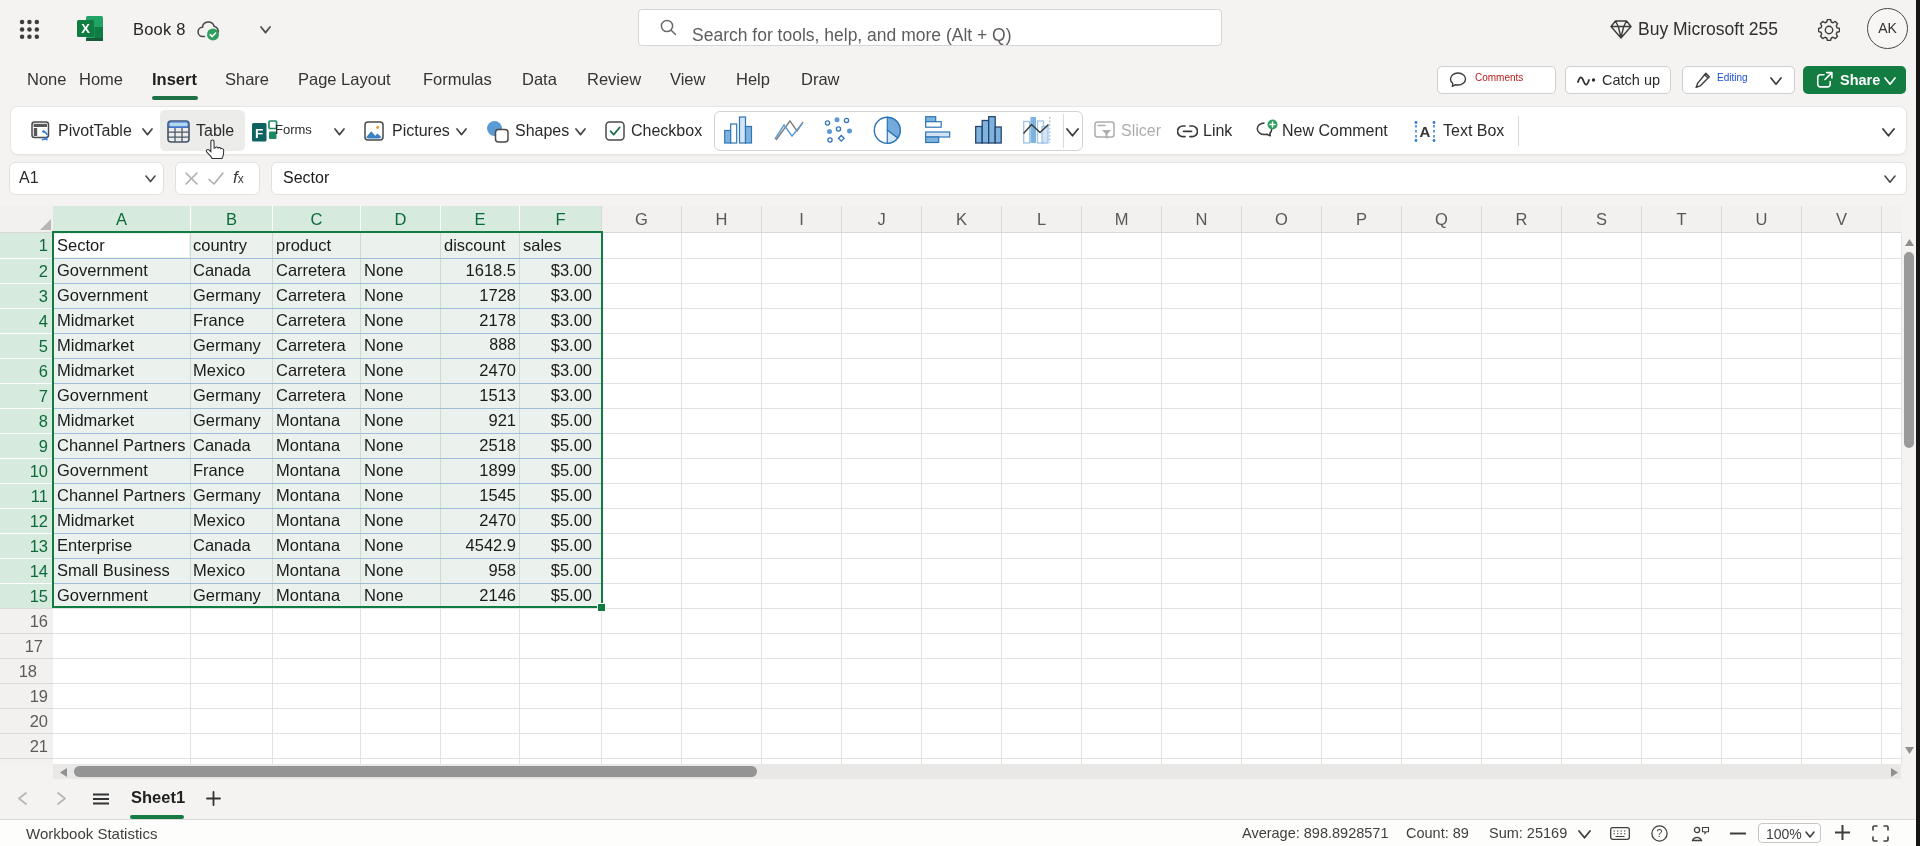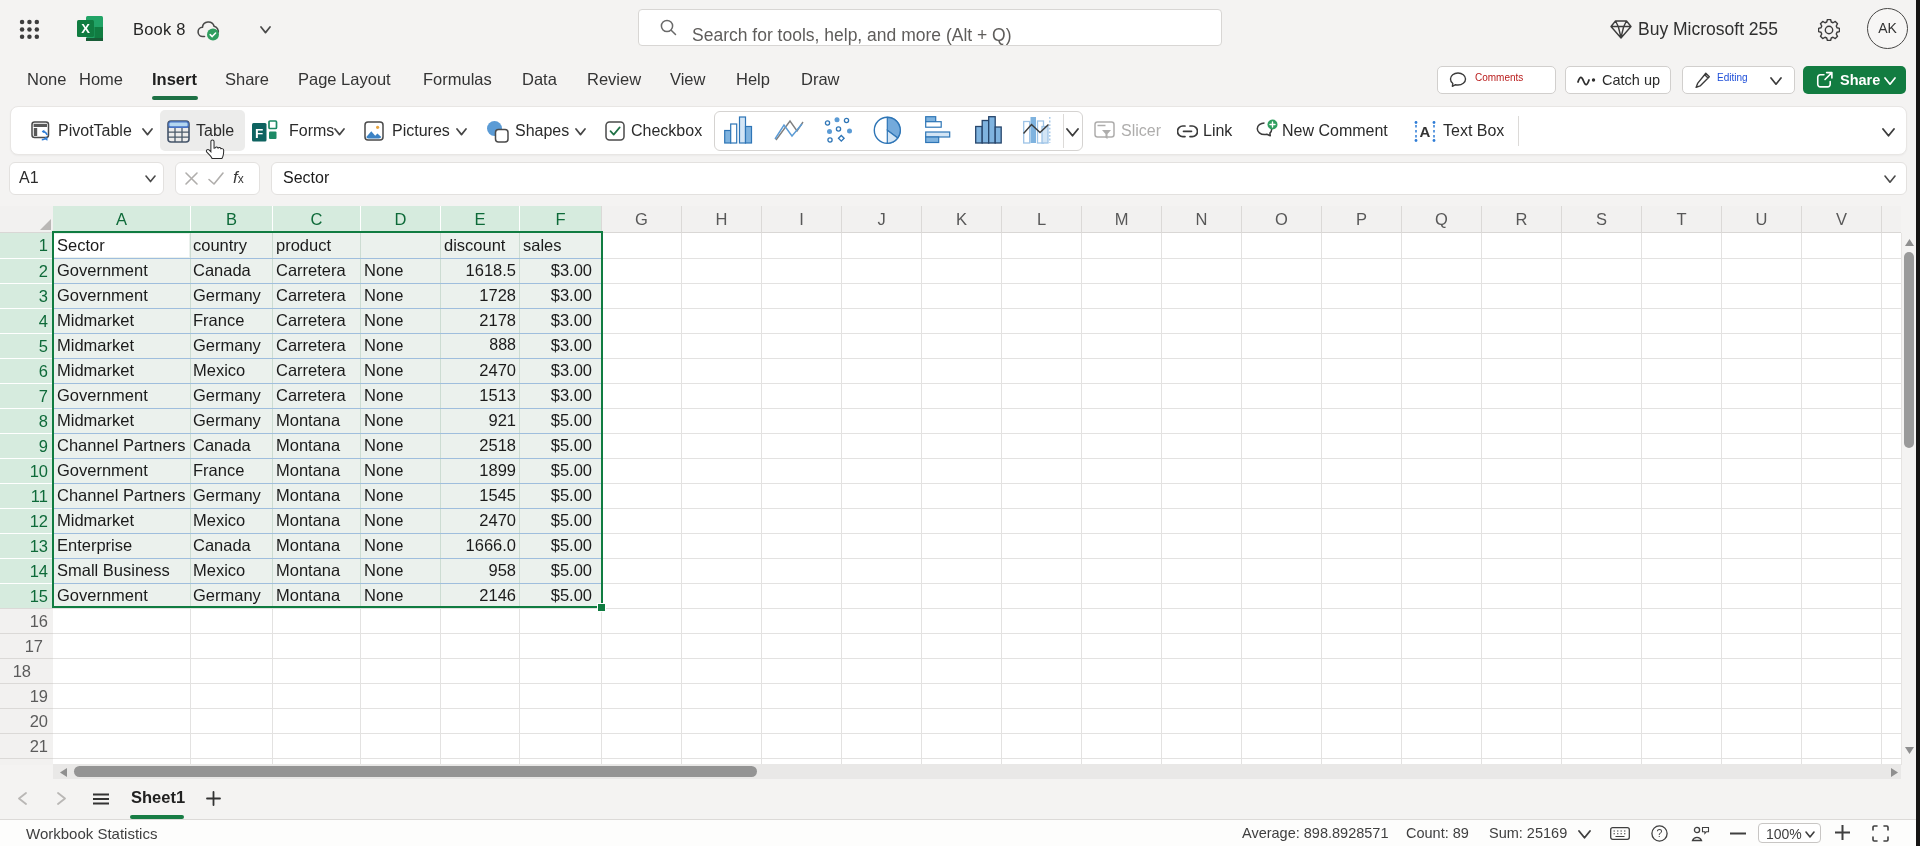--- a/index.html
+++ b/index.html
@@ -110,21 +110,21 @@
     <rect x="1" y="1" width="21" height="21" rx="3" fill="none" stroke="#44546a" stroke-width="1.6"></rect>
     <rect x="1.8" y="1.8" width="19.4" height="5.4" rx="2" fill="none" stroke="#4472c4" stroke-width="1.2"></rect>
   </svg>
 <div class="tx" style="left:196px;top:122px;font-size:16px;color:#2b2b2b;font-weight:normal;">Table</div>
 <svg class="abs" style="left:252px;top:120px" width="26" height="24" viewBox="0 0 26 24">
     <rect x="0" y="3" width="14.5" height="18.5" rx="1.5" fill="#0e6360"></rect>
     <text x="7.2" y="17.5" font-size="13.5" font-weight="bold" fill="#fff" text-anchor="middle" font-family="Liberation Sans">F</text>
     <rect x="17" y="1" width="7.5" height="7.5" rx="1" fill="none" stroke="#1d8a66" stroke-width="1.7"></rect>
     <rect x="17" y="11.5" width="7.5" height="7.5" rx="1" fill="#1d8a66"></rect>
   </svg>
-<div class="tx" style="left:289px;top:122px;font-size:16px;color:#2b2b2b;font-weight:normal;">Forms</div>
+<div class="tx" style="left:275px;top:122px;font-size:13px;color:#2b2b2b;font-weight:normal;">Forms</div>
 <svg class="abs" style="left:334px;top:128px" width="11" height="8" viewBox="0 0 11 8">
     <path d="M1 1 L5.5 6.6 L10 1" fill="none" stroke="#464646" stroke-width="1.7" stroke-linecap="round" stroke-linejoin="round"></path>
   </svg>
 <svg class="abs" style="left:364px;top:121px" width="20" height="20" viewBox="0 0 20 20">
     <rect x="1" y="1" width="18" height="18" rx="3" fill="none" stroke="#4a4a4a" stroke-width="1.5"></rect>
     <circle cx="13.6" cy="6.3" r="1.6" fill="#e8a33d"></circle>
     <path d="M2.5 15.8 l4.8-5.6 3.9 4.6 2.2-2.4 3.9 3.7 a2.6 2.6 0 0 1-2.3 1.5 H4.6 a2.6 2.6 0 0 1-2.1-1.1z" fill="#3b82c4"></path>
   </svg>
 <div class="tx" style="left:392px;top:122px;font-size:16px;color:#2b2b2b;font-weight:normal;">Pictures</div>
 <svg class="abs" style="left:456px;top:128px" width="11" height="8" viewBox="0 0 11 8">
@@ -321,21 +321,21 @@
 <div class="abs" style="left:0px;top:408px;width:53px;height:25px;background:#d6ebde;border-top:1px solid #ffffff;box-sizing:border-box;text-align:right;padding-right:5px;line-height:25px;font-size:16.5px;color:#0e6a39;">8</div>
 <div class="abs" style="left:0px;top:433px;width:53px;height:25px;background:#d6ebde;border-top:1px solid #ffffff;box-sizing:border-box;text-align:right;padding-right:5px;line-height:25px;font-size:16.5px;color:#0e6a39;">9</div>
 <div class="abs" style="left:0px;top:458px;width:53px;height:25px;background:#d6ebde;border-top:1px solid #ffffff;box-sizing:border-box;text-align:right;padding-right:5px;line-height:25px;font-size:16.5px;color:#0e6a39;">10</div>
 <div class="abs" style="left:0px;top:483px;width:53px;height:25px;background:#d6ebde;border-top:1px solid #ffffff;box-sizing:border-box;text-align:right;padding-right:5px;line-height:25px;font-size:16.5px;color:#0e6a39;">11</div>
 <div class="abs" style="left:0px;top:508px;width:53px;height:25px;background:#d6ebde;border-top:1px solid #ffffff;box-sizing:border-box;text-align:right;padding-right:5px;line-height:25px;font-size:16.5px;color:#0e6a39;">12</div>
 <div class="abs" style="left:0px;top:533px;width:53px;height:25px;background:#d6ebde;border-top:1px solid #ffffff;box-sizing:border-box;text-align:right;padding-right:5px;line-height:25px;font-size:16.5px;color:#0e6a39;">13</div>
 <div class="abs" style="left:0px;top:558px;width:53px;height:25px;background:#d6ebde;border-top:1px solid #ffffff;box-sizing:border-box;text-align:right;padding-right:5px;line-height:25px;font-size:16.5px;color:#0e6a39;">14</div>
 <div class="abs" style="left:0px;top:583px;width:53px;height:25px;background:#d6ebde;border-top:1px solid #ffffff;box-sizing:border-box;text-align:right;padding-right:5px;line-height:25px;font-size:16.5px;color:#0e6a39;">15</div>
 <div class="abs" style="left:0px;top:608px;width:53px;height:25px;background:#f2f1f0;border-top:1px solid #dbd9d7;box-sizing:border-box;text-align:right;padding-right:5px;line-height:25px;font-size:16.5px;color:#5b5b5b;">16</div>
 <div class="abs" style="left:0px;top:633px;width:53px;height:25px;background:#f2f1f0;border-top:1px solid #dbd9d7;box-sizing:border-box;text-align:right;padding-right:10px;line-height:25px;font-size:16.5px;color:#5b5b5b;">17</div>
-<div class="abs" style="left:0px;top:658px;width:53px;height:25px;background:#f2f1f0;border-top:1px solid #dbd9d7;box-sizing:border-box;text-align:right;padding-right:22px;line-height:25px;font-size:16.5px;color:#5b5b5b;">18</div>
+<div class="abs" style="left:0px;top:658px;width:53px;height:25px;background:#f2f1f0;border-top:1px solid #dbd9d7;box-sizing:border-box;text-align:right;padding-right:16px;line-height:25px;font-size:16.5px;color:#5b5b5b;">18</div>
 <div class="abs" style="left:0px;top:683px;width:53px;height:25px;background:#f2f1f0;border-top:1px solid #dbd9d7;box-sizing:border-box;text-align:right;padding-right:5px;line-height:25px;font-size:16.5px;color:#5b5b5b;">19</div>
 <div class="abs" style="left:0px;top:708px;width:53px;height:25px;background:#f2f1f0;border-top:1px solid #dbd9d7;box-sizing:border-box;text-align:right;padding-right:5px;line-height:25px;font-size:16.5px;color:#5b5b5b;">20</div>
 <div class="abs" style="left:0px;top:733px;width:53px;height:25px;background:#f2f1f0;border-top:1px solid #dbd9d7;box-sizing:border-box;text-align:right;padding-right:5px;line-height:25px;font-size:16.5px;color:#5b5b5b;">21</div>
 <div class="abs" style="left:0px;top:758px;width:53px;height:7px;background:#f2f1f0;border-top:1px solid #dbd9d7;box-sizing:border-box;"></div>
 <div class="abs" style="left:53px;top:233px;width:548px;height:375px;background:#ebf1ed;"></div>
 <div class="abs" style="left:190px;top:233px;width:1px;height:375px;background:#ccdcd2;"></div>
 <div class="abs" style="left:272px;top:233px;width:1px;height:375px;background:#ccdcd2;"></div>
 <div class="abs" style="left:360px;top:233px;width:1px;height:375px;background:#ccdcd2;"></div>
 <div class="abs" style="left:440px;top:233px;width:1px;height:375px;background:#ccdcd2;"></div>
 <div class="abs" style="left:519px;top:233px;width:1px;height:375px;background:#ccdcd2;"></div>
@@ -422,21 +422,21 @@
 <div class="tx" style="left:57px;top:511px;font-size:16.5px;color:#1b1b1b;font-weight:normal;">Midmarket</div>
 <div class="tx" style="left:193px;top:511px;font-size:16.5px;color:#1b1b1b;font-weight:normal;">Mexico</div>
 <div class="tx" style="left:276px;top:511px;font-size:16.5px;color:#1b1b1b;font-weight:normal;">Montana</div>
 <div class="tx" style="left:364px;top:511px;font-size:16.5px;color:#1b1b1b;font-weight:normal;">None</div>
 <div class="tx" style="right:1404px;top:511px;font-size:16.5px;color:#1b1b1b;font-weight:normal;">2470</div>
 <div class="tx" style="right:1328px;top:511px;font-size:16.5px;color:#1b1b1b;font-weight:normal;">$5.00</div>
 <div class="tx" style="left:57px;top:536px;font-size:16.5px;color:#1b1b1b;font-weight:normal;">Enterprise</div>
 <div class="tx" style="left:193px;top:536px;font-size:16.5px;color:#1b1b1b;font-weight:normal;">Canada</div>
 <div class="tx" style="left:276px;top:536px;font-size:16.5px;color:#1b1b1b;font-weight:normal;">Montana</div>
 <div class="tx" style="left:364px;top:536px;font-size:16.5px;color:#1b1b1b;font-weight:normal;">None</div>
-<div class="tx" style="right:1404px;top:536px;font-size:16.5px;color:#1b1b1b;font-weight:normal;">1666.0</div>
+<div class="tx" style="right:1404px;top:536px;font-size:16.5px;color:#1b1b1b;font-weight:normal;">4542.9</div>
 <div class="tx" style="right:1328px;top:536px;font-size:16.5px;color:#1b1b1b;font-weight:normal;">$5.00</div>
 <div class="tx" style="left:57px;top:561px;font-size:16.5px;color:#1b1b1b;font-weight:normal;">Small Business</div>
 <div class="tx" style="left:193px;top:561px;font-size:16.5px;color:#1b1b1b;font-weight:normal;">Mexico</div>
 <div class="tx" style="left:276px;top:561px;font-size:16.5px;color:#1b1b1b;font-weight:normal;">Montana</div>
 <div class="tx" style="left:364px;top:561px;font-size:16.5px;color:#1b1b1b;font-weight:normal;">None</div>
 <div class="tx" style="right:1404px;top:561px;font-size:16.5px;color:#1b1b1b;font-weight:normal;">958</div>
 <div class="tx" style="right:1328px;top:561px;font-size:16.5px;color:#1b1b1b;font-weight:normal;">$5.00</div>
 <div class="tx" style="left:57px;top:586px;font-size:16.5px;color:#1b1b1b;font-weight:normal;">Government</div>
 <div class="tx" style="left:193px;top:586px;font-size:16.5px;color:#1b1b1b;font-weight:normal;">Germany</div>
 <div class="tx" style="left:276px;top:586px;font-size:16.5px;color:#1b1b1b;font-weight:normal;">Montana</div>

